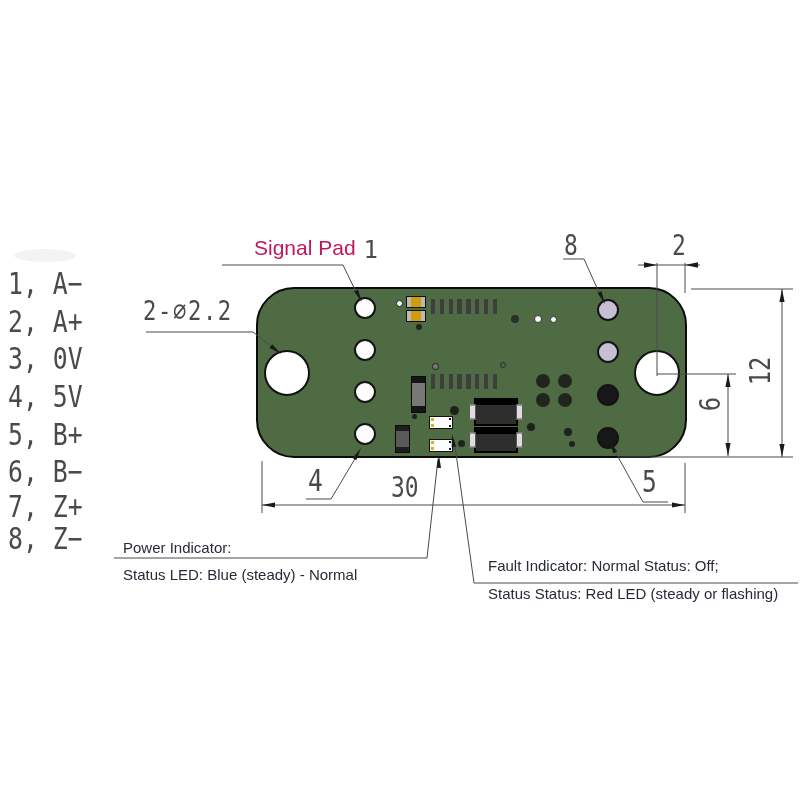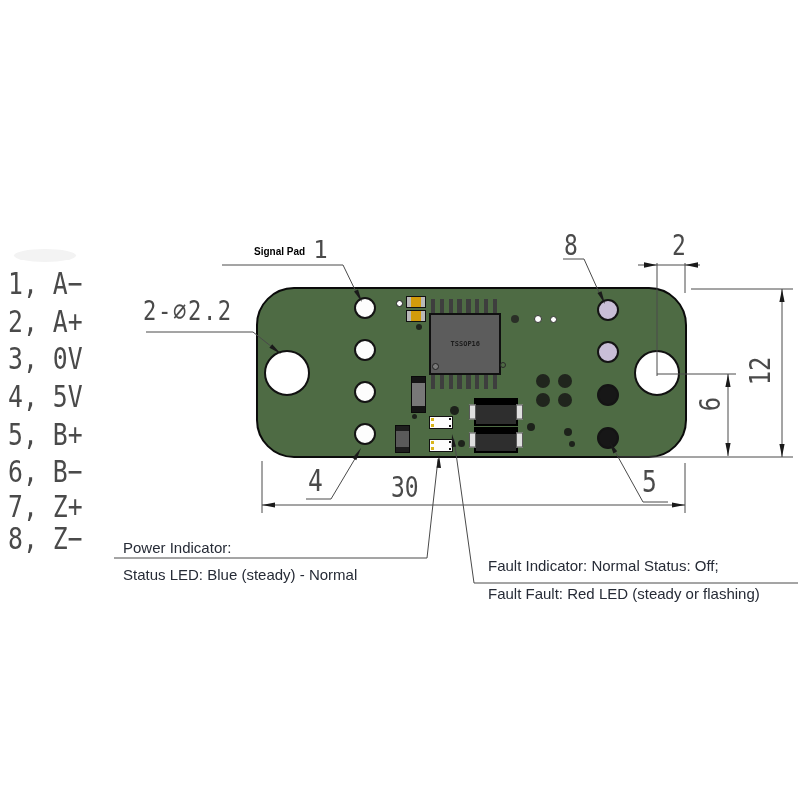--- a/index.html
+++ b/index.html
@@ -73,23 +73,20 @@
   <div class="pad" style="left:354px;top:381px;background:#fdfdfd;"></div>
   <div class="pad" style="left:354px;top:423px;background:#fdfdfd;"></div>
 
   <div class="pad" style="left:597px;top:299px;background:#c9bed7;"></div>
   <div class="pad" style="left:597px;top:341px;background:#c9bed7;"></div>
   <div class="pad" style="left:597px;top:384px;background:#171717;"></div>
   <div class="pad" style="left:597px;top:427px;background:#171717;"></div>
 
   <div class="pinstrip" style="top:299px;"></div>
   <div class="pinstrip" style="top:374px;"></div>
-  <div class="cmp" id="chip-body">
-    <span id="chip-label">TSSOP16</span>
-  </div>
   <div class="dot" style="left:432px;top:363px;width:7px;height:7px;background:#7a7a7a;border:1px solid #222;z-index:3;"></div>
 
   <div class="cmp resistor" style="top:296px;"></div>
   <div class="cmp resistor" style="top:310px;"></div>
   <div class="cmp capv" style="left:411px;top:376px;width:15px;height:37px;background:linear-gradient(180deg,#151515 0 18%,#787878 18% 82%,#151515 82% 100%);"></div>
   <div class="cmp capv" style="left:395px;top:425px;width:15px;height:28px;background:linear-gradient(180deg,#1e1e1e 0 20%,#5a5a5a 20% 80%,#1e1e1e 80% 100%);"></div>
 
   <div class="cmp led" style="top:416px;">
     <span class="yl" style="top:1px;"></span>
     <span class="yl" style="bottom:1px;"></span>
@@ -170,29 +167,29 @@
       <polygon points="262,505 275,502.4 275,507.6"></polygon>
       <polygon points="685,505 672,502.4 672,507.6"></polygon>
       <polygon points="361,448 356.3,460.3 352.5,458.1"></polygon>
       <polygon points="609,441 617.2,451.3 613.4,453.5"></polygon>
       <polygon points="439,455 441.0,468.1 436.6,467.7"></polygon>
       <polygon points="452,434 456.0,446.6 451.6,447.2"></polygon>
     </g>
   </svg>
 
   <div class="abs z6" style="left:254px;top:236px;">
-    <span style="font-family:'Liberation Sans',sans-serif;font-size:10px;color:#000000;font-weight:bold;">Signal Pad</span><span style="font-family:'DejaVu Sans Mono',monospace;font-size:24px;color:#4a4a4a;margin-left:8px;vertical-align:-3px;">1</span>
+    <span style="font-family:'Liberation Sans',sans-serif;font-size:21px;color:#be185d;">Signal Pad</span><span style="font-family:'DejaVu Sans Mono',monospace;font-size:24px;color:#4a4a4a;margin-left:8px;vertical-align:-3px;">1</span>
   </div>
   <div class="cad z6" style="left:143px;top:297px;font-size:27px;letter-spacing:2px;">2-∅2.2</div>
   <div class="cad z6" style="left:564px;top:232px;font-size:28px;">8</div>
   <div class="cad z6" style="left:672px;top:232px;font-size:28px;">2</div>
   <div class="cad z6" style="left:391px;top:474px;font-size:28px;">30</div>
   <div class="cad z6" style="left:308px;top:466px;font-size:30px;">4</div>
   <div class="cad z6" style="left:642px;top:467px;font-size:30px;">5</div>
   <div class="cad-rot z6" style="left:740px;top:352px;width:42px;height:38px;font-size:28px;">12</div>
   <div class="cad-rot z6" style="left:694px;top:388px;width:34px;height:32px;font-size:28px;">6</div>
 
   <div class="ann z6" style="left:123px;top:507px;">Power Indicator:</div>
   <div class="ann z6" style="left:123px;top:534px;">Status LED: Blue (steady) - Normal</div>
   <div class="ann z6" style="left:488px;top:525px;">Fault Indicator: Normal Status: Off;</div>
-  <div class="ann z6" style="left:488px;top:553px;">Fault Fault: Red LED (steady or flashing)</div>
+  <div class="ann z6" style="left:488px;top:553px;">Status Status: Red LED (steady or flashing)</div>
 
 </div>
 
 </body></html>

